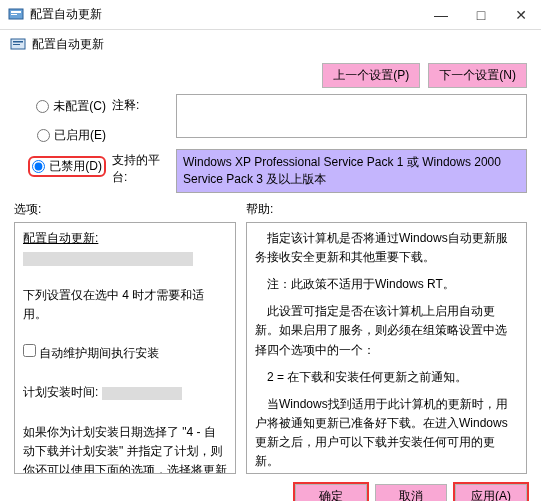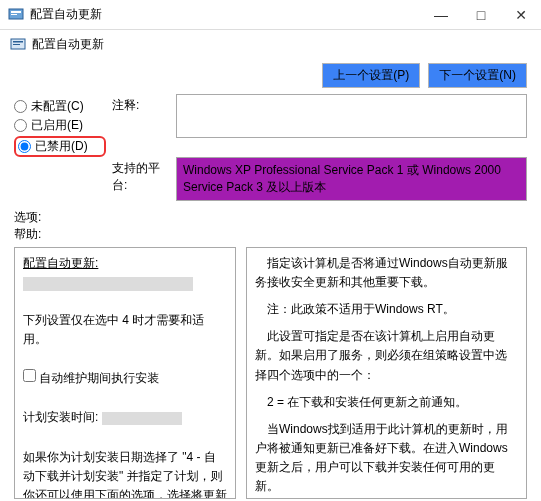--- a/index.html
+++ b/index.html
@@ -3,33 +3,33 @@
 <meta charset="utf-8">
 <style>
   * { box-sizing: border-box; margin: 0; padding: 0; }
   body { font-family: "Microsoft YaHei", "SimSun", Tahoma, sans-serif; font-size: 12px; background: #fff; color: #000; width: 541px; height: 501px; overflow: hidden; }
   .titlebar { display: flex; align-items: center; justify-content: space-between; height: 30px; border-bottom: 1px solid #ddd; padding-left: 8px; }
   .titlebar .left { display: flex; align-items: center; gap: 6px; }
   .winbtns { display: flex; }
   .winbtn { width: 40px; height: 30px; display: flex; align-items: center; justify-content: center; font-size: 14px; color: #333; }
   .subheader { display: flex; align-items: center; gap: 6px; padding: 6px 10px; }
   .navrow { display: flex; gap: 8px; justify-content: flex-end; padding: 4px 14px 6px; }
-  .btn { background: #3b82f6; border: 1px solid #b5b5b5; padding: 3px 10px; font-size: 12px; min-width: 72px; text-align: center; }
+  .btn { background: #f9a8d4; border: 1px solid #b5b5b5; padding: 3px 10px; font-size: 12px; min-width: 72px; text-align: center; }
   .mid { display: flex; padding: 0 14px 6px 14px; gap: 6px; }
-  .radios { width: 92px; display: flex; flex-direction: column; gap: 2px; padding-top: 4px; }
+  .radios { width: 92px; display: flex; flex-direction: column; gap: 12px; padding-top: 4px; align-items: flex-end; }
   .radio-row { display: flex; align-items: center; gap: 4px; font-size: 12px; }
   .radio-row input { margin: 0; }
   .radio-row.selected { border: 2px solid #e33; border-radius: 6px; padding: 0 2px; }
-  .fields { flex: 1; display: flex; flex-direction: column; gap: 16px; }
+  .fields { flex: 1; display: flex; flex-direction: column; gap: 8px; }
   .fieldrow { display: flex; gap: 8px; align-items: flex-start; }
   .fieldrow .lbl { width: 56px; padding-top: 3px; }
   .fieldrow .val { flex: 1; }
   textarea.notes { width: 100%; height: 44px; border: 1px solid #a9a9a9; resize: none; font-family: inherit; font-size: 12px; padding: 2px 4px; }
-  .platform { width: 100%; border: 1px solid #a9a9a9; padding: 4px 6px; font-size: 12px; line-height: 1.4; min-height: 34px; background: #a21caf; }
-  .hdrow { display: flex; padding: 2px 14px 4px; flex-direction: column; }
+  .platform { width: 100%; border: 1px solid #a9a9a9; padding: 4px 6px; font-size: 12px; line-height: 1.4; min-height: 34px; background: #c4b5fd; }
+  .hdrow { display: flex; padding: 2px 14px 4px; }
   .hdrow .l { width: 232px; }
   .hdrow .r { flex: 1; }
   .panes { display: flex; padding: 0 14px; gap: 10px; }
   .pane { border: 1px solid #a9a9a9; height: 252px; overflow-y: auto; padding: 6px 8px; font-size: 12px; line-height: 1.6; }
   .pane.left { width: 222px; }
   .pane.right { flex: 1; }
   .pane.left .title { font-weight: normal; margin-bottom: 4px; text-decoration: underline; }
   .grayblock { background: #dcdcdc; height: 14px; margin: 3px 0; }
   .grayblock.w1 { width: 170px; }
   .grayblock.w2 { width: 100px; height: 13px; display: inline-block; vertical-align: middle; }

